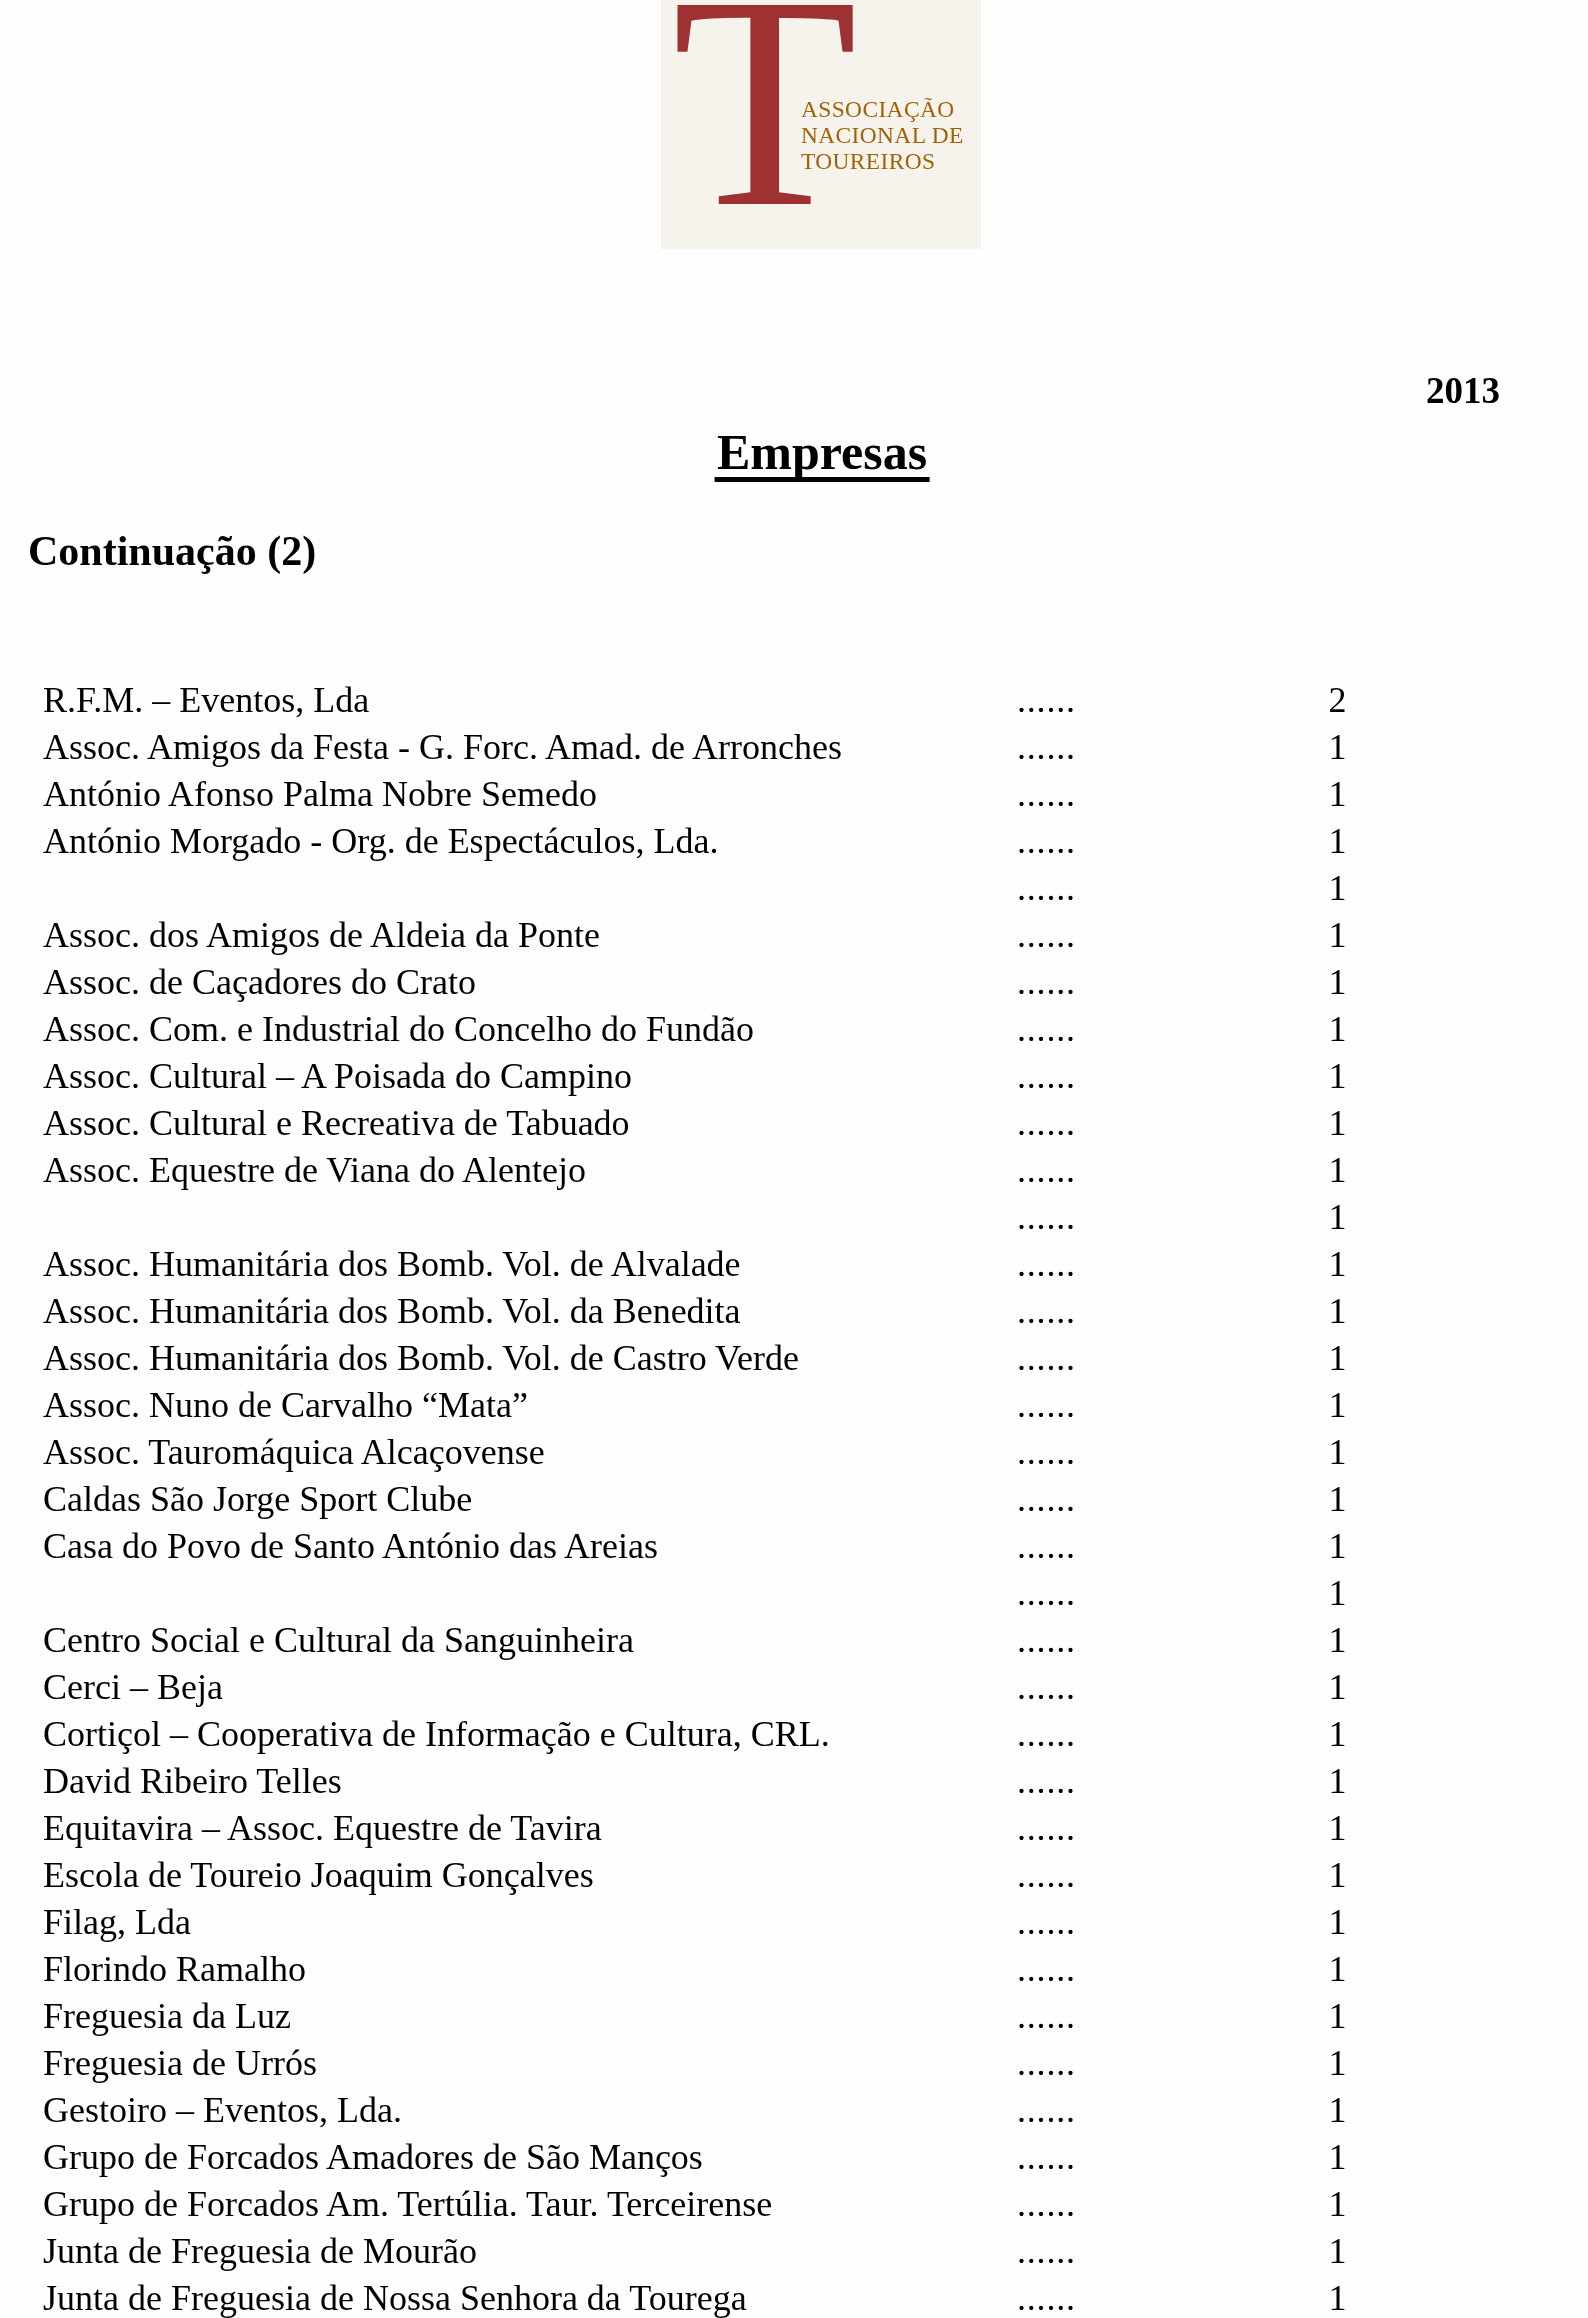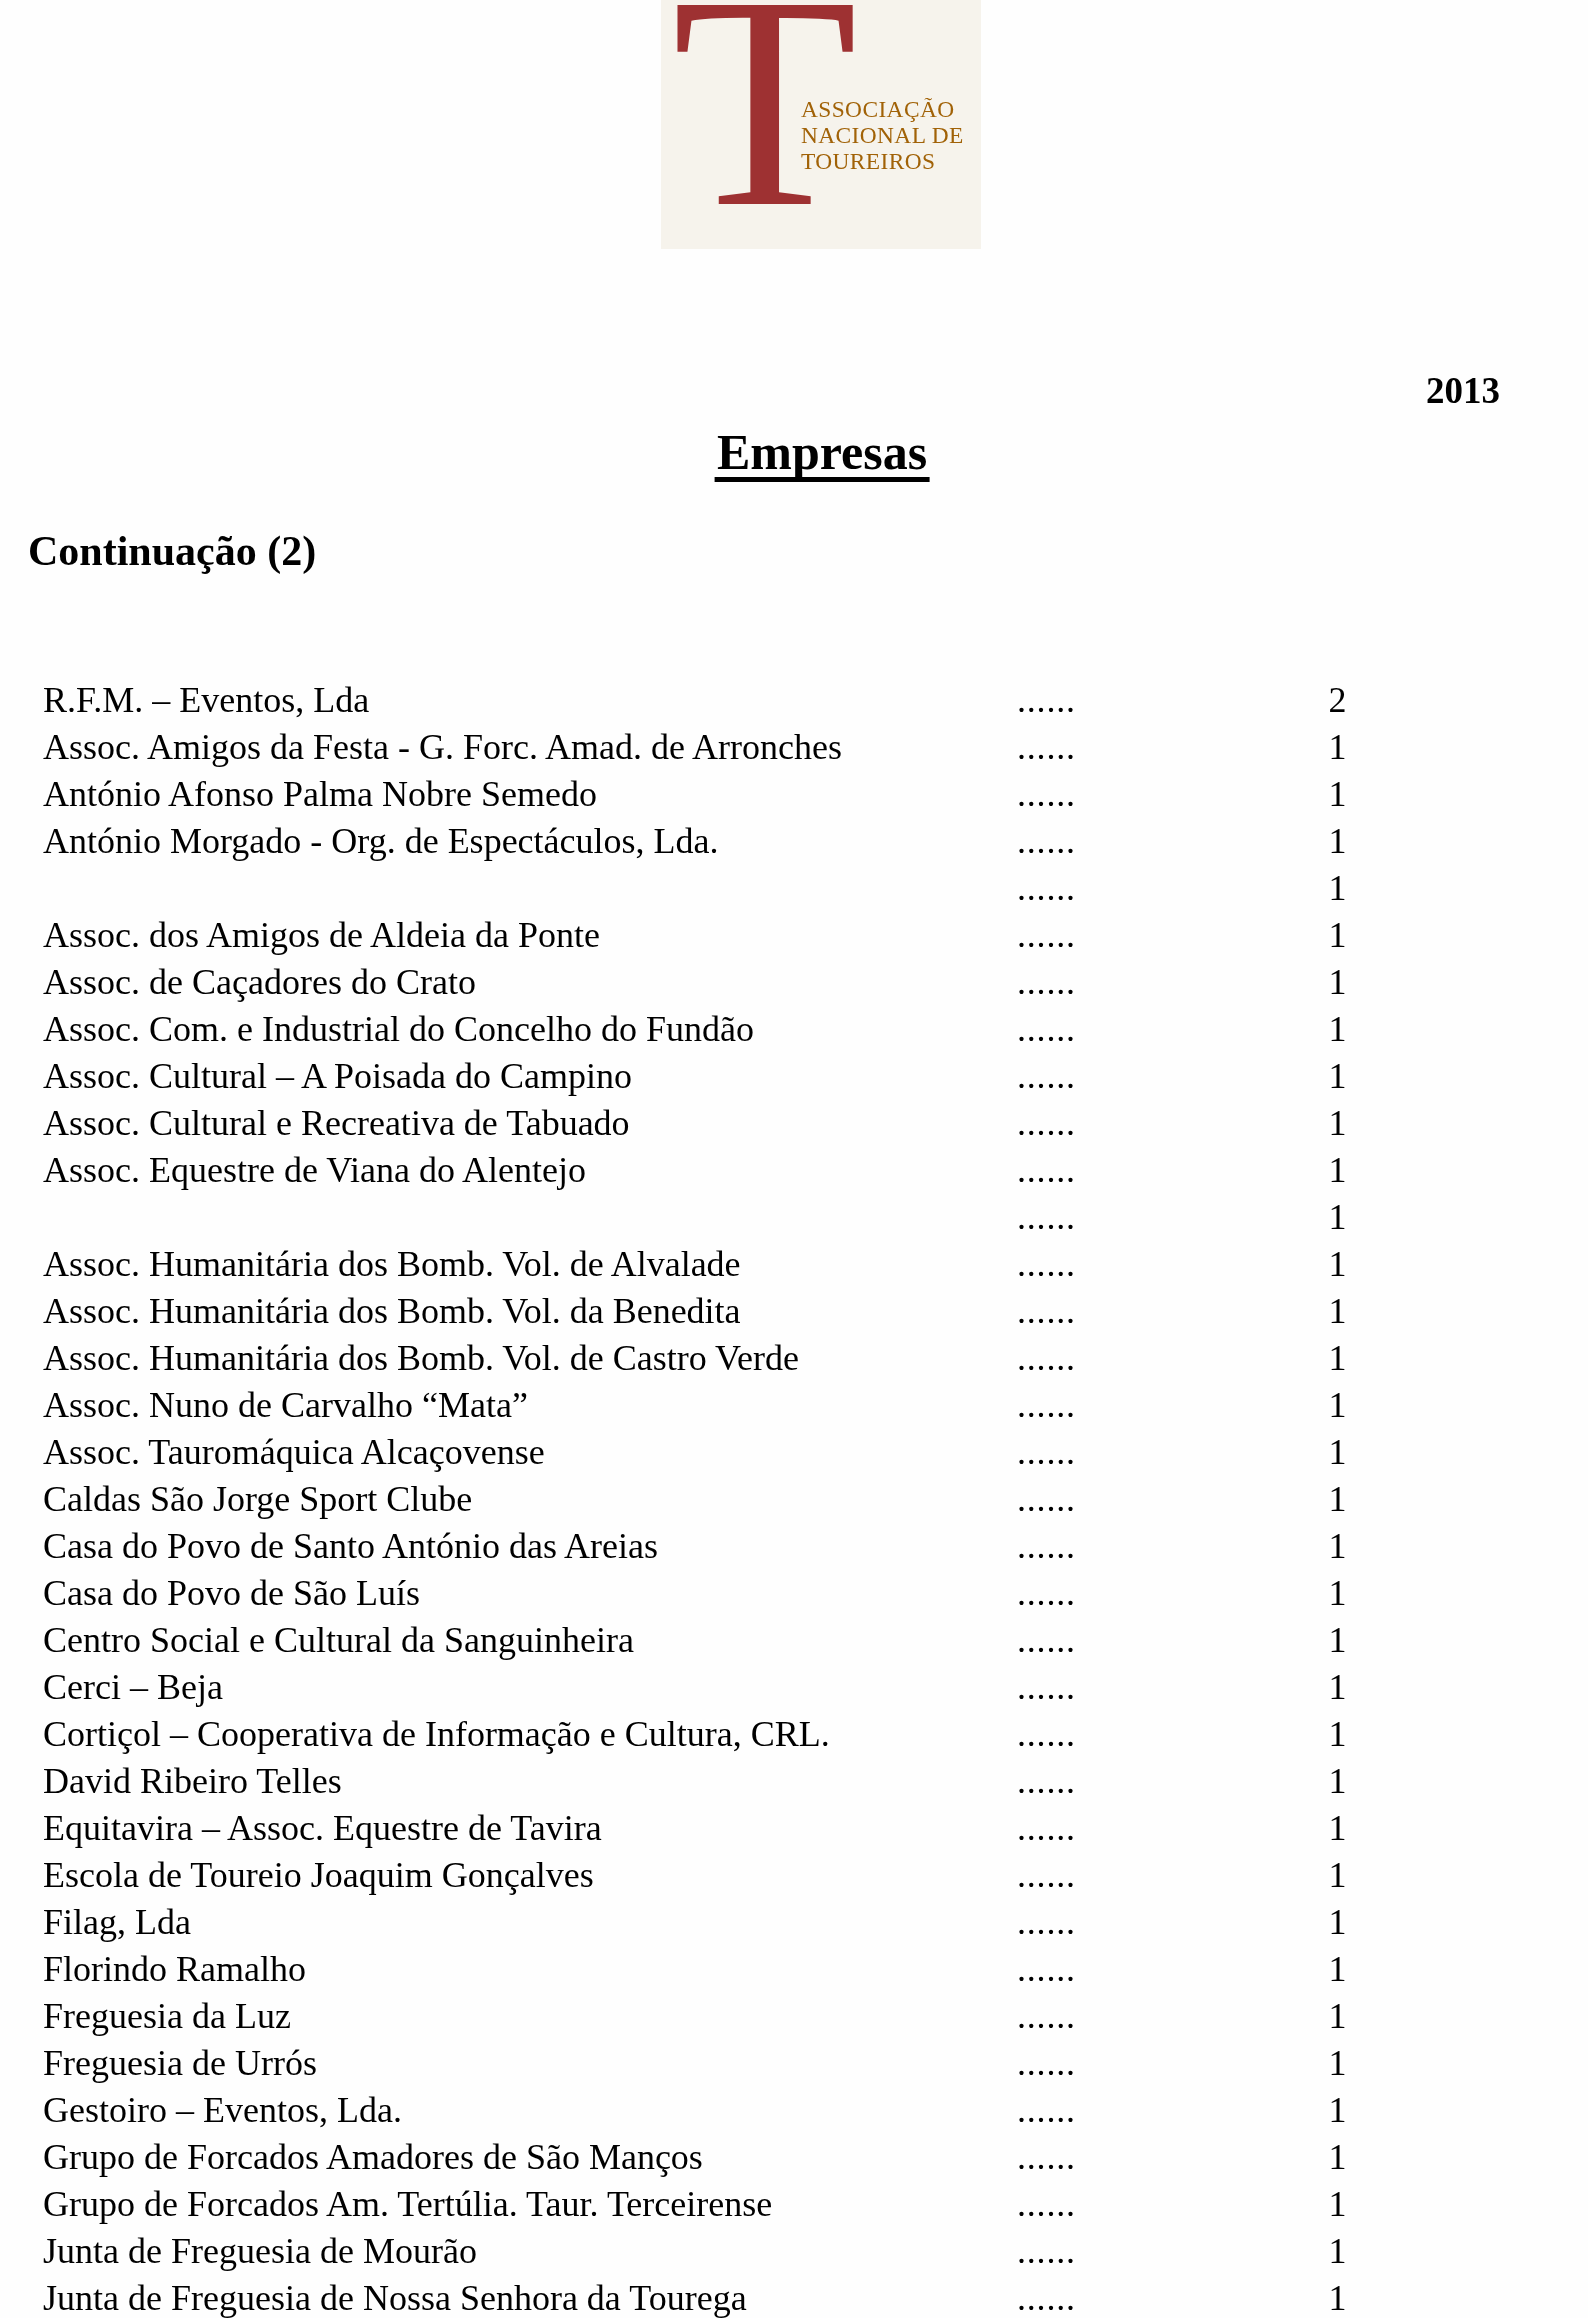--- a/index.html
+++ b/index.html
@@ -161,21 +161,20 @@
     <span class="name">Caldas São Jorge Sport Clube</span>
     <span class="dots">......</span>
     <span class="count">1</span>
   </div>
     <div class="row">
     <span class="name">Casa do Povo de Santo António das Areias</span>
     <span class="dots">......</span>
     <span class="count">1</span>
   </div>
     <div class="row">
-    <span class="name">Casa do Povo de São Luís</span>
     <span class="dots">......</span>
     <span class="count">1</span>
   </div>
     <div class="row">
     <span class="name">Centro Social e Cultural da Sanguinheira</span>
     <span class="dots">......</span>
     <span class="count">1</span>
   </div>
     <div class="row">
     <span class="name">Cerci – Beja</span>

